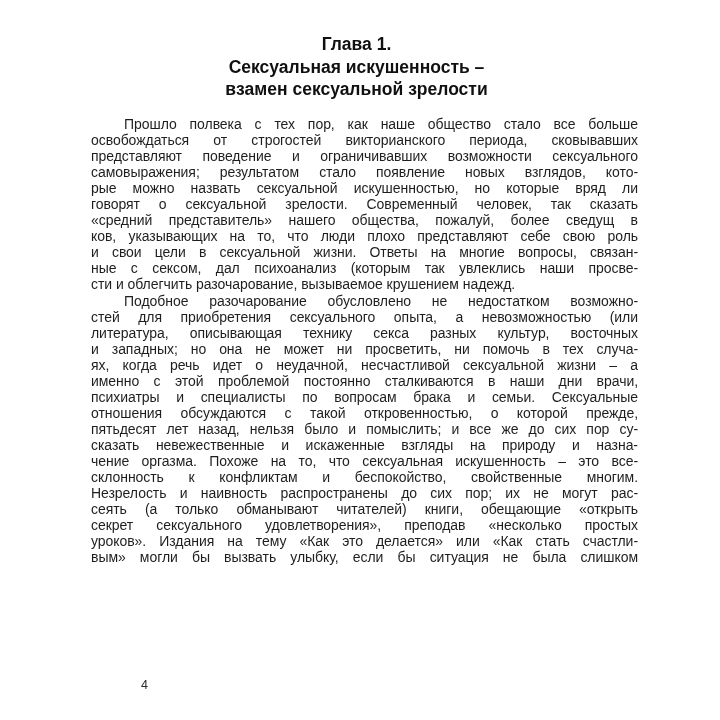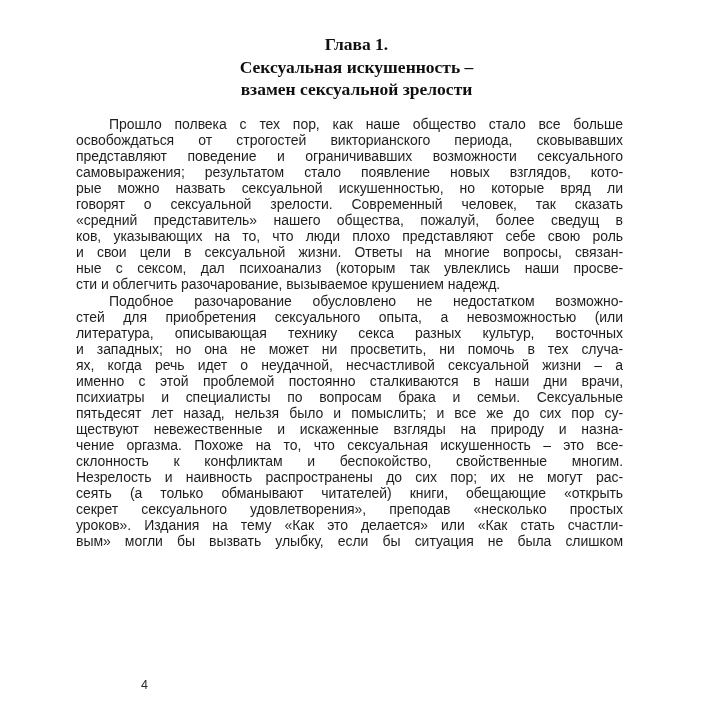--- a/index.html
+++ b/index.html
@@ -20,26 +20,25 @@
     left: 83px;
     top: 33px;
     width: 547px;
     margin: 0;
     text-align: center;
     font-size: 17.5px;
     line-height: 22.5px;
     font-weight: 700;
     color: #101010;
     letter-spacing: 0;
-    font-family: Liberation Serif, serif;
   }
   .title-line { display: block; }
   .body-text {
     position: absolute;
-    left: 76px;
+    left: 91px;
     top: 116px;
     width: 547px;
     font-size: 14px;
     line-height: 16.05px;
     color: #1e1e1e;
     letter-spacing: -0.05px;
   }
   .para { margin: 0; }
   .line {
     text-align: justify;
@@ -86,22 +85,23 @@
         <div class="line para-end">сти и облегчить разочарование, вызываемое крушением надежд.</div>
       </div>
       <div class="para">
         <div class="line first">Подобное разочарование обусловлено не недостатком возможно-</div>
         <div class="line">стей для приобретения сексуального опыта, а невозможностью (или</div>
         <div class="line">литература, описывающая технику секса разных культур, восточных</div>
         <div class="line">и западных; но она не может ни просветить, ни помочь в тех случа-</div>
         <div class="line">ях, когда речь идет о неудачной, несчастливой сексуальной жизни – а</div>
         <div class="line">именно с этой проблемой постоянно сталкиваются в наши дни врачи,</div>
         <div class="line">психиатры и специалисты по вопросам брака и семьи. Сексуальные</div>
+        <div class="line">отношения обсуждаются с такой откровенностью, о которой прежде,</div>
         <div class="line">пятьдесят лет назад, нельзя было и помыслить; и все же до сих пор су-</div>
-        <div class="line">ществуют невежественные и искаженные взгляды на природу и назна-</div>
+        <div class="line">сказать невежественные и искаженные взгляды на природу и назна-</div>
         <div class="line">чение оргазма. Похоже на то, что сексуальная искушенность – это все-</div>
         <div class="line">склонность к конфликтам и беспокойство, свойственные многим.</div>
         <div class="line">Незрелость и наивность распространены до сих пор; их не могут рас-</div>
         <div class="line">сеять (а только обманывают читателей) книги, обещающие «открыть</div>
         <div class="line">секрет сексуального удовлетворения», преподав «несколько простых</div>
         <div class="line">уроков». Издания на тему «Как это делается» или «Как стать счастли-</div>
         <div class="line">вым» могли бы вызвать улыбку, если бы ситуация не была слишком</div>
       </div>
     </div>
 

